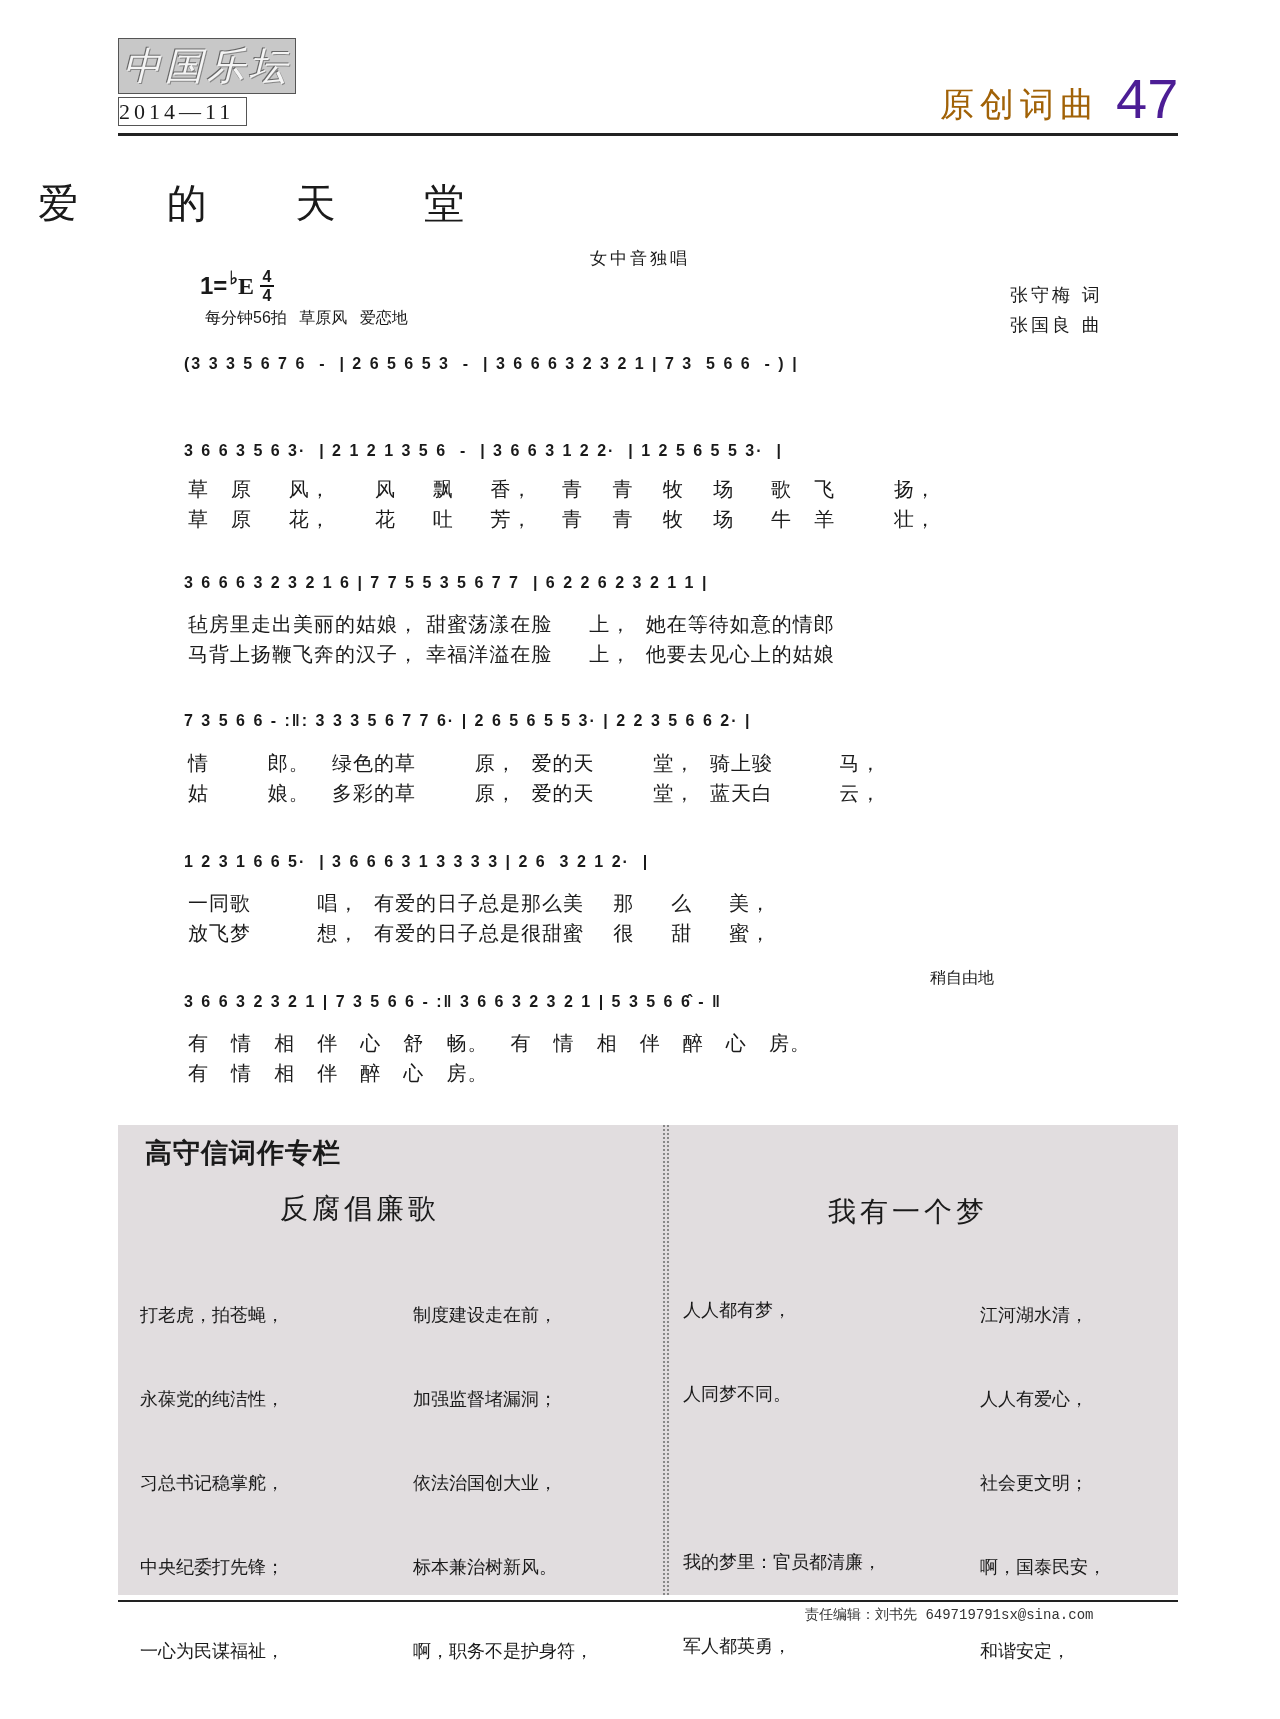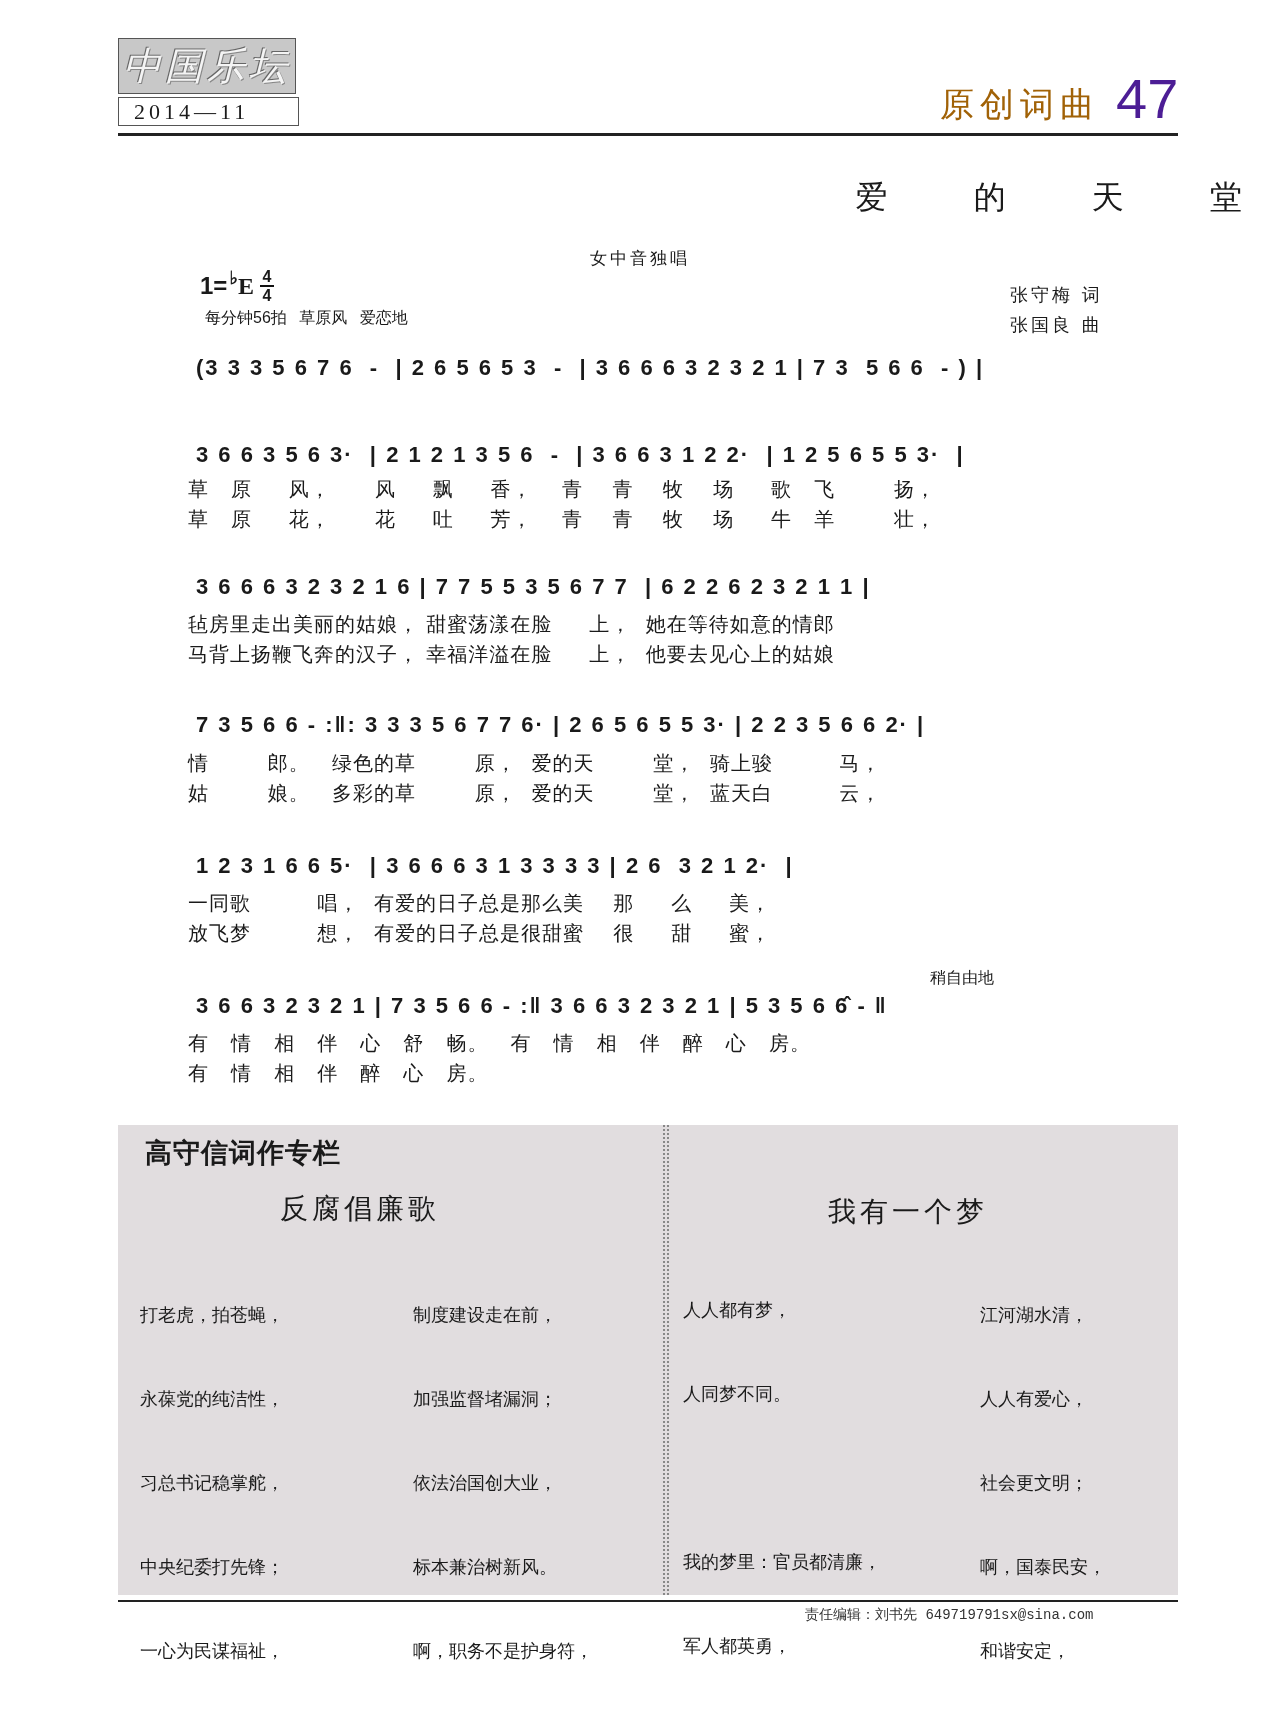--- a/index.html
+++ b/index.html
@@ -2,38 +2,38 @@
 <html><head>
 <meta charset="utf-8">
 <style>
   * { box-sizing: border-box; margin: 0; padding: 0; }
   body { width: 1280px; height: 1719px; background: #fff; font-family: "DejaVu Serif", serif; color: #1a1a1a; position: relative; overflow: hidden; }
   .abs { position: absolute; }
 
   
   .logo-box { left: 118px; top: 38px; width: 178px; height: 56px; background: #c8c8c8; border: 1px solid #555; display:flex; align-items:center; justify-content:center; }
   .logo-text { font-family: "DejaVu Serif", serif; font-size: 38px; color: #f4f4f4; font-style: italic; letter-spacing: 4px; text-shadow: -1px -1px 0 #666, 1px 1px 0 #888; }
-  .issue-box { left: 118px; top: 97px; width: 181px; height: 29px; border: 1px solid #555; font-family: "Liberation Serif", serif; font-size: 22px; letter-spacing: 4px; display:flex; align-items:center; padding-left: 15px; }
+  .issue-box { left: 118px; top: 97px; width: 129px; height: 29px; border: 1px solid #555; font-family: "Liberation Serif", serif; font-size: 22px; letter-spacing: 4px; display:flex; align-items:center; padding-left: 0; }
   .section-title { left: 940px; top: 82px; font-size: 34px; color: #a16207; letter-spacing: 6px; font-family: "DejaVu Serif", serif; }
   .page-num { left: 1116px; top: 66px; font-size: 56px; font-family: "Liberation Sans", sans-serif; color: #4c1d95; }
   .header-rule { left: 118px; top: 133px; width: 1060px; height: 3px; background: #222; }
 
   
-  .song-title { left: 0; width: 1280px; top: 176px; text-align: right; font-size: 32px; letter-spacing: 38px; padding-left: 38px; }
+  .song-title { left: 0; width: 1280px; top: 176px; text-align: left; font-size: 40px; letter-spacing: 38px; padding-left: 38px; }
   .song-sub { left: 0; width: 1280px; top: 247px; text-align: center; font-size: 17px; letter-spacing: 3px; }
   .key { left: 200px; top: 268px; font-family: "Liberation Sans", sans-serif; font-weight: bold; font-size: 24px; display:flex; align-items:center; }
   .key .flat { font-size: 18px; position: relative; top: -8px; margin-left:2px; }
   .key .E { font-family: "Liberation Serif", serif; font-size: 24px; margin-right: 6px; }
   .timesig { display:flex; flex-direction: column; align-items:center; font-size: 16px; line-height: 17px; }
   .timesig .bar { width: 14px; height: 2px; background:#111; }
   .tempo { left: 205px; top: 308px; font-family: "Liberation Sans", sans-serif; font-size: 16px; word-spacing: 8px; }
   .credit { left: 1010px; font-size: 18px; letter-spacing: 3px; }
 
   
-  .notes-row { left: 196px; width: 925px; height: 34px; font-family: "Liberation Sans", sans-serif; font-weight: bold; font-size: 22px; white-space: pre; letter-spacing: 2px; }
+  .notes-row { left: 184px; width: 925px; height: 34px; font-family: "Liberation Sans", sans-serif; font-weight: bold; font-size: 16px; white-space: pre; letter-spacing: 2px; }
   .lyric-row { left: 188px; width: 925px; font-size: 20px; white-space: pre; letter-spacing: 1px; }
   .free-tempo { left: 930px; top: 968px; font-family: "Liberation Sans", sans-serif; font-size: 16px; }
 
   
   .panel { left: 118px; top: 1125px; width: 1060px; height: 470px; background: #e1dddf; }
   .panel-divider { left: 663px; top: 1125px; width: 6px; height: 470px; border-left: 2px dotted #888; border-right: 2px dotted #888; }
   .col-heading { left: 145px; top: 1135px; font-size: 27px; font-weight: bold; font-family: "DejaVu Serif", serif; letter-spacing: 1px; }
   .poem-title { font-size: 28px; letter-spacing: 4px; }
   .poem-col { font-size: 18px; line-height: 28px; white-space: pre; font-family: "Liberation Serif", "DejaVu Serif", serif; }
   .footer-rule { left: 118px; top: 1600px; width: 1060px; height: 2px; background: #222; }

